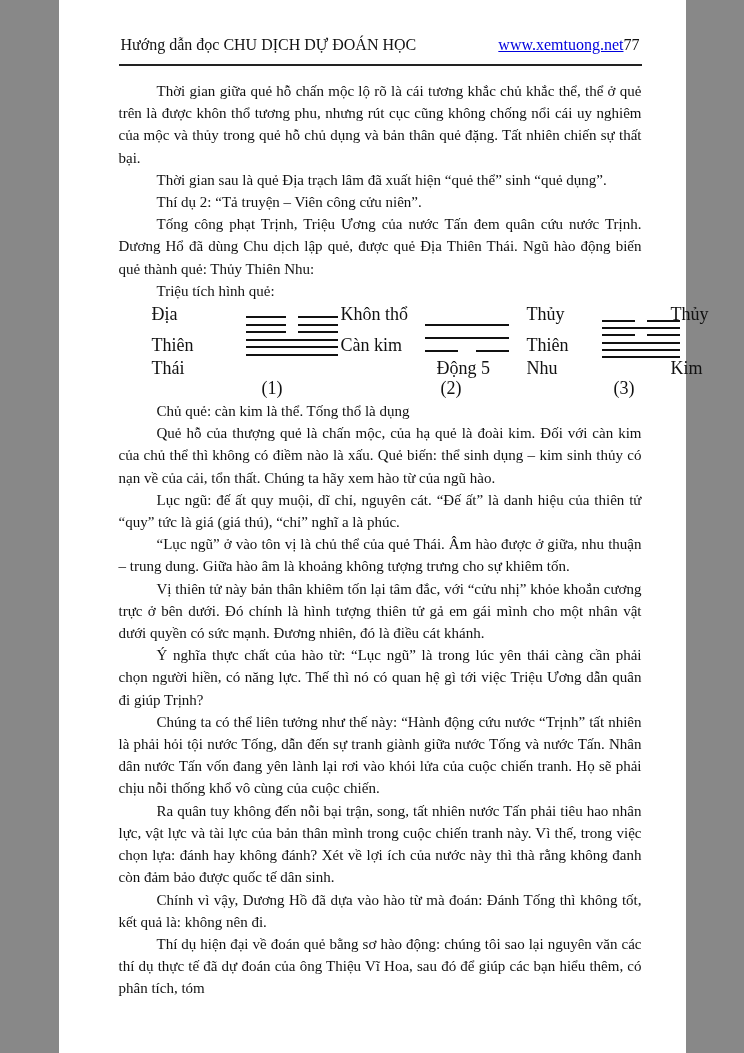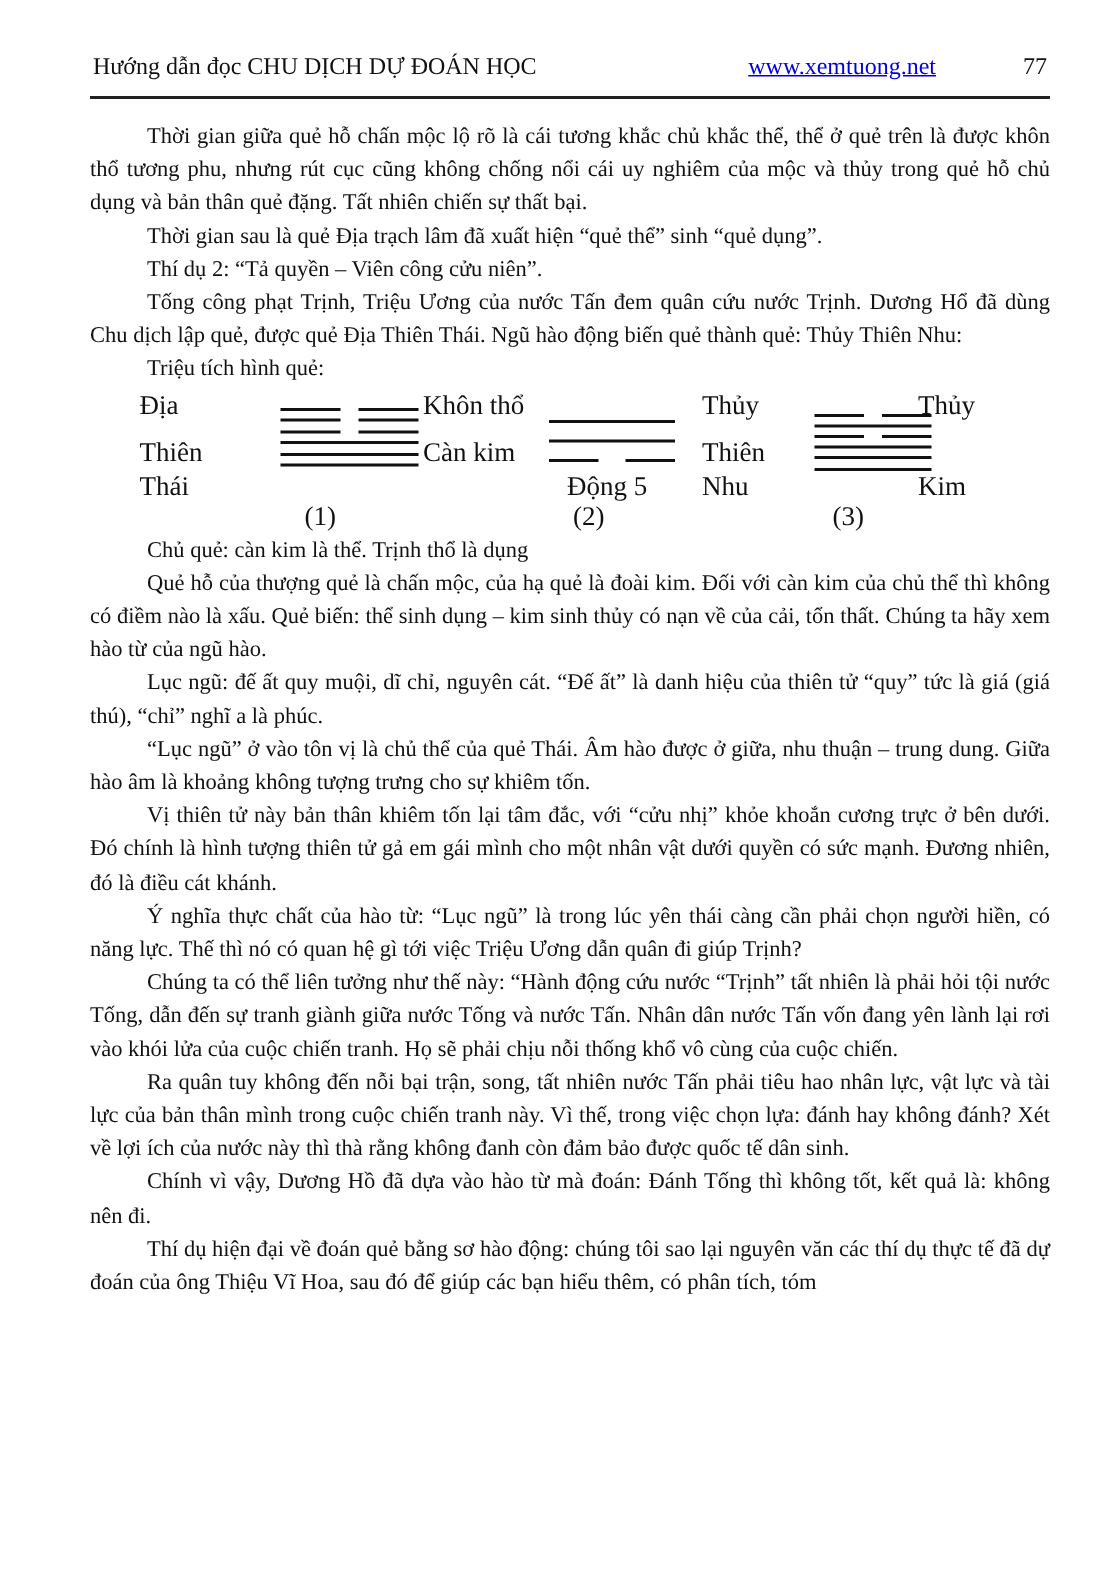--- a/index.html
+++ b/index.html
@@ -1,18 +1,18 @@
 <!DOCTYPE html>
 <html><head>
 <meta charset="utf-8">
 <style>
   html,body{margin:0;padding:0;background:#888;}
   .page{
     position:relative;
-    width:744px;height:1053px;
+    width:627px;height:1053px;
     margin:0 auto;
     background:#ffffff;
     font-family:"Liberation Serif","DejaVu Serif",serif;
     color:#111;
     box-sizing:border-box;
   }
   .content{
     position:absolute;
     left:60px; right:44px; top:36px;
   }
@@ -20,21 +20,20 @@
     display:flex;
     align-items:baseline;
     font-size:16px;
     padding:0 2px 10px 2px;
   }
   .header .title{white-space:nowrap;}
   .header .spacer{flex:1;}
   .header .site-link{
     color:#0000dd;
     text-decoration:underline;
-    margin-right:58px;
     white-space:nowrap;
   }
   .header .pageno{white-space:nowrap;}
   .rule{
     border:none;
     border-top:2px solid #222;
     margin:0 0 14px 0;
   }
   .body-text p{
     margin:0;
@@ -74,21 +73,21 @@
       <span class="title">Hướng dẫn đọc CHU DỊCH DỰ ĐOÁN HỌC</span>
       <span class="spacer"></span>
       <span class="site-link">www.xemtuong.net</span>
       <span class="pageno">77</span>
     </div>
     <hr class="rule">
 
     <div class="body-text">
       <p>Thời gian giữa quẻ hỗ chấn mộc lộ rõ là cái tương khắc chủ khắc thể, thể ở quẻ trên là được khôn thổ tương phu, nhưng rút cục cũng không chống nổi cái uy nghiêm của mộc và thủy trong quẻ hỗ chủ dụng và bản thân quẻ đặng. Tất nhiên chiến sự thất bại.</p>
       <p>Thời gian sau là quẻ Địa trạch lâm đã xuất hiện “quẻ thể” sinh “quẻ dụng”.</p>
-      <p>Thí dụ 2: “Tả quyền – Viên công cửu niên”.</p>
+      <p>Thí dụ 2: “Tả truyện – Viên công cửu niên”.</p>
       <p>Tống công phạt Trịnh, Triệu Ương của nước Tấn đem quân cứu nước Trịnh. Dương Hổ đã dùng Chu dịch lập quẻ, được quẻ Địa Thiên Thái. Ngũ hào động biến  quẻ thành quẻ: Thủy Thiên Nhu:</p>
       <p>Triệu tích hình quẻ:</p>
 
       <div class="diagram">
         <span class="lbl" style="left:33px;top:2px">Địa</span>
         <span class="lbl" style="left:33px;top:33px">Thiên</span>
         <span class="lbl" style="left:33px;top:56px">Thái</span>
         <span class="lbl" style="left:143px;top:76px">(1)</span>
 
         <div class="hex hex1" style="left:127px;top:14px">
@@ -140,21 +139,21 @@
             </div>
             <div class="line solid"></div>
             <div class="line solid"></div>
             <div class="line solid"></div>
           </div>
 
         <span class="lbl" style="left:552px;top:2px">Thủy</span>
         <span class="lbl" style="left:552px;top:56px">Kim</span>
       </div>
 
-      <p>Chủ quẻ: càn kim là thể. Trịnh thổ là dụng</p>
+      <p>Chủ quẻ: càn kim là thể. Tống thổ là dụng</p>
       <p>Quẻ hỗ của thượng quẻ là chấn mộc, của hạ quẻ là đoài kim. Đối với càn kim của chủ thể thì không có điềm nào là xấu. Quẻ biến: thể sinh dụng – kim sinh thủy có nạn về của cải, tổn thất. Chúng ta hãy xem hào từ của ngũ hào.</p>
       <p>Lục ngũ: đế ất quy muội, dĩ chỉ, nguyên cát. “Đế ất” là danh hiệu của thiên tử “quy” tức là giá (giá thú), “chỉ” nghĩ a là phúc.</p>
       <p>“Lục ngũ” ở vào tôn vị là chủ thể của quẻ Thái. Âm hào được ở giữa, nhu thuận – trung dung. Giữa hào âm là khoảng không tượng trưng cho sự khiêm tốn.</p>
       <p>Vị thiên tử này bản thân khiêm tốn lại tâm đắc, với “cửu nhị” khỏe khoắn cương trực ở bên dưới. Đó chính là hình tượng thiên tử gả em gái mình cho một nhân vật dưới quyền có sức mạnh. Đương nhiên, đó là điều cát khánh.</p>
       <p>Ý nghĩa thực chất của hào từ: “Lục ngũ” là trong lúc yên thái càng cần phải chọn người hiền, có năng lực. Thế thì nó có quan hệ gì tới việc Triệu Ương dẫn quân đi giúp Trịnh?</p>
       <p>Chúng ta có thể liên tưởng như thế này: “Hành động cứu nước “Trịnh” tất nhiên là phải hỏi tội nước Tống, dẫn đến sự tranh giành giữa nước Tống và nước Tấn. Nhân dân nước Tấn vốn đang yên lành lại rơi vào khói lửa của cuộc chiến tranh. Họ sẽ phải chịu nỗi thống khổ vô cùng của cuộc chiến.</p>
       <p>Ra quân tuy không đến nỗi bại trận, song, tất nhiên nước Tấn phải tiêu hao nhân lực, vật lực và tài lực của bản thân mình trong cuộc chiến tranh này. Vì thế, trong việc chọn lựa: đánh hay không đánh? Xét về lợi ích của nước này thì thà rằng không đanh còn đảm bảo được quốc tế dân sinh.</p>
       <p>Chính vì vậy, Dương Hồ đã dựa vào hào từ mà đoán: Đánh Tống thì không tốt, kết quả là: không nên đi.</p>
       <p>Thí dụ hiện đại về đoán quẻ bằng sơ hào động: chúng tôi sao lại nguyên văn các thí dụ thực tế đã dự đoán của ông Thiệu Vĩ Hoa, sau đó để giúp các bạn hiểu thêm, có phân tích, tóm</p>
     </div>

